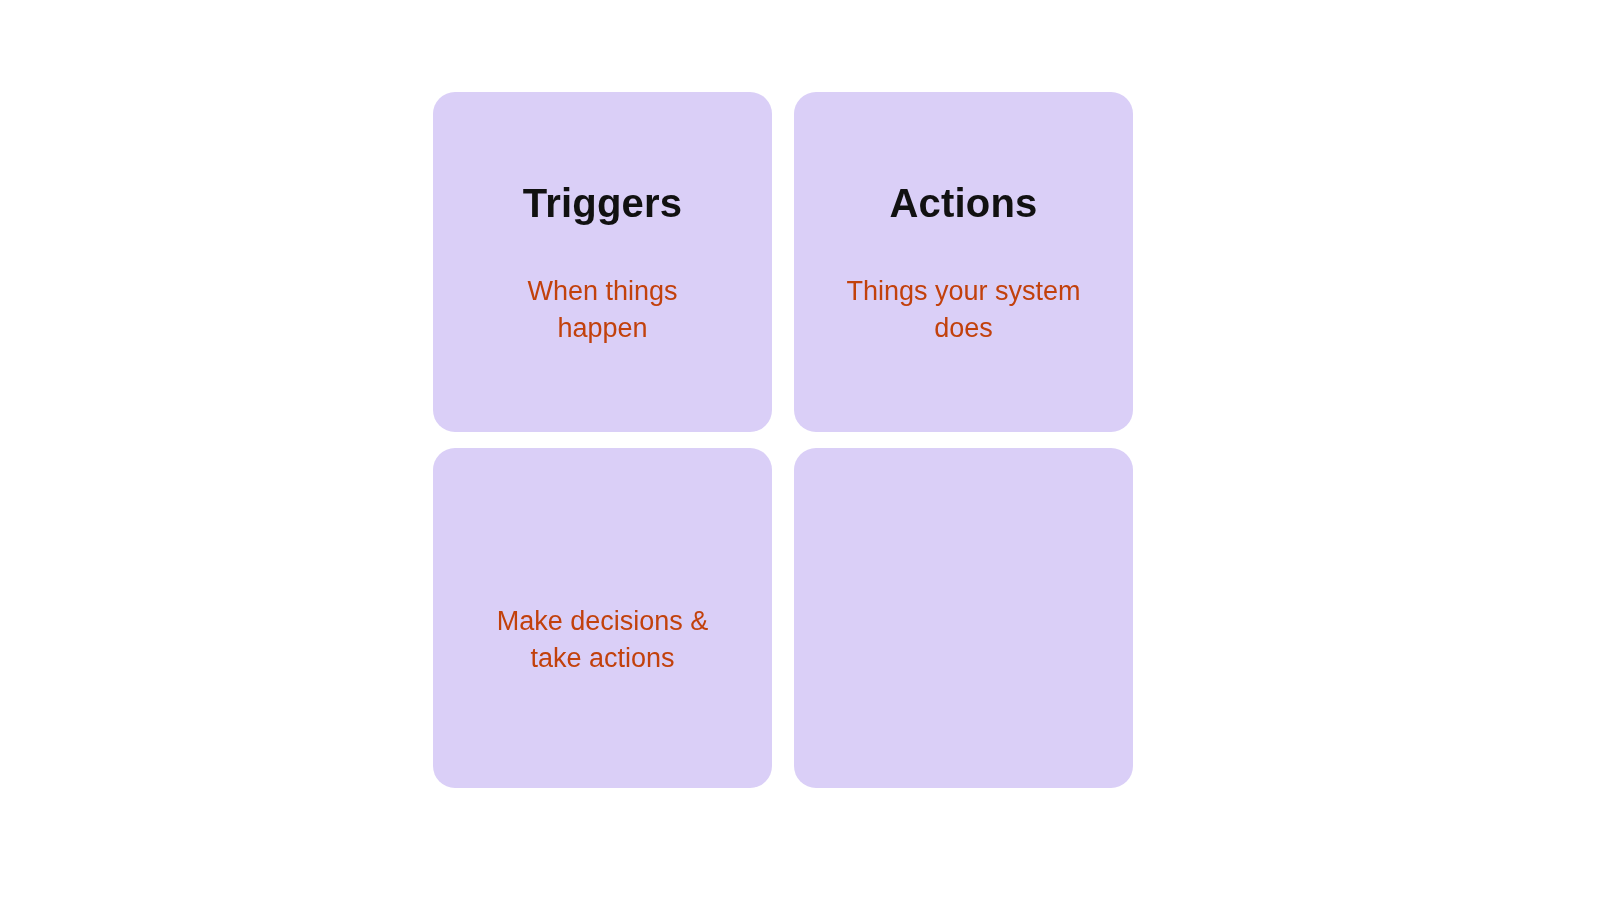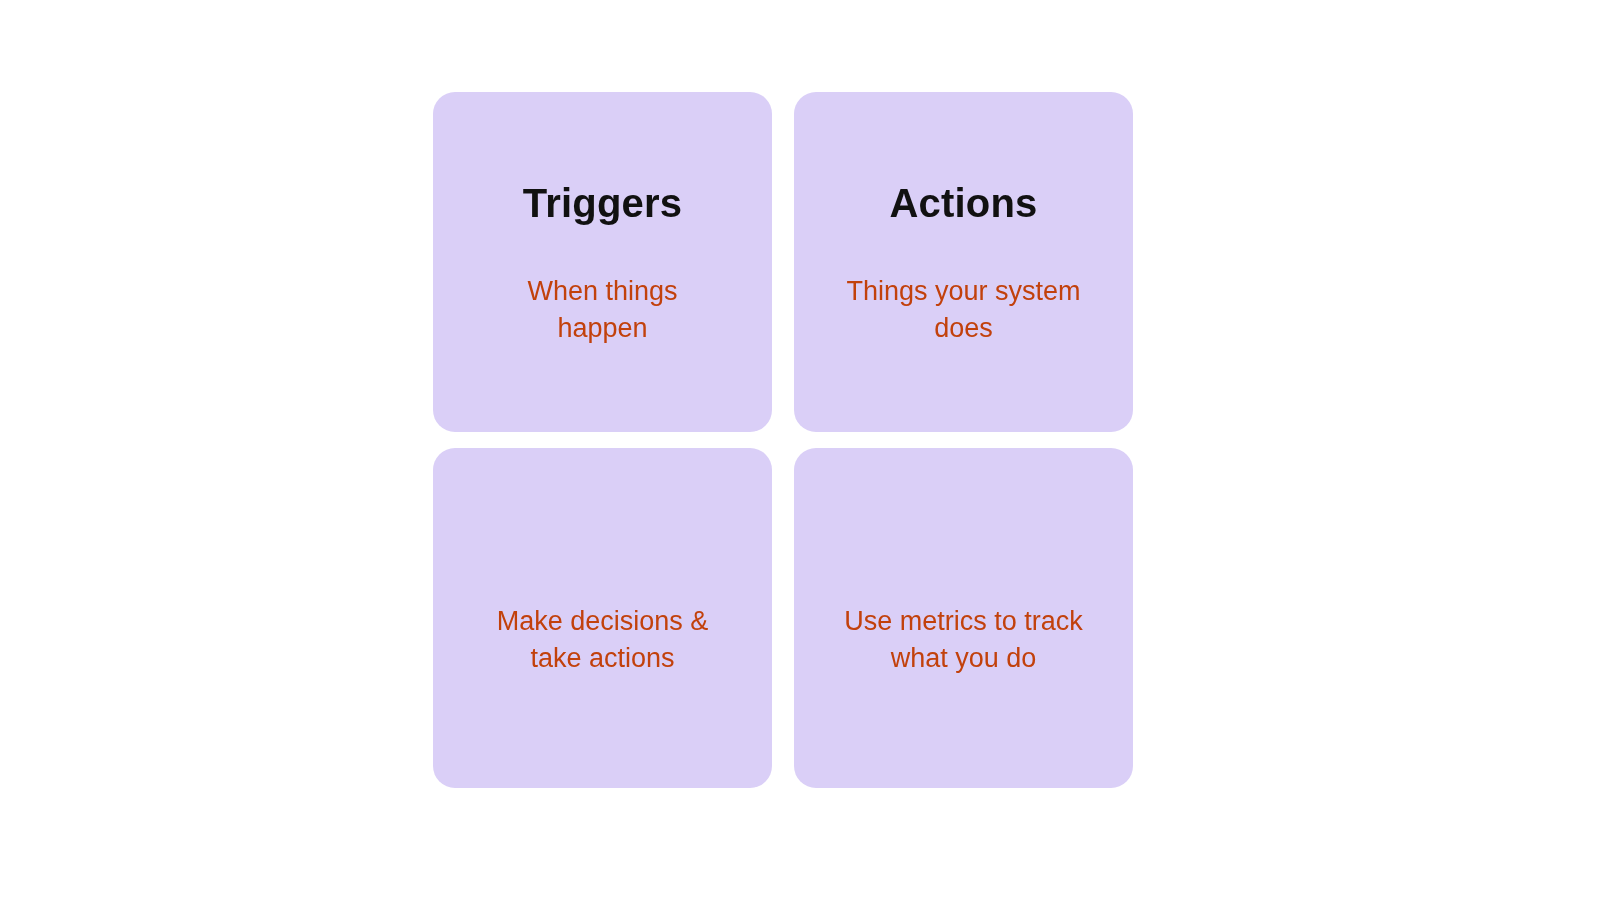--- a/index.html
+++ b/index.html
@@ -71,18 +71,16 @@
       <div class="card-subtitle">Things your system
 does</div>
     </div>
 
     <div class="card">
       <div class="card-subtitle">Make decisions &amp;
 take actions</div>
     </div>
 
     <div class="card">
-      <div class="card-subtitle">Use metrics to track
-what you do</div>
     </div>
 
   </div>
 </div>
 
 </body></html>

